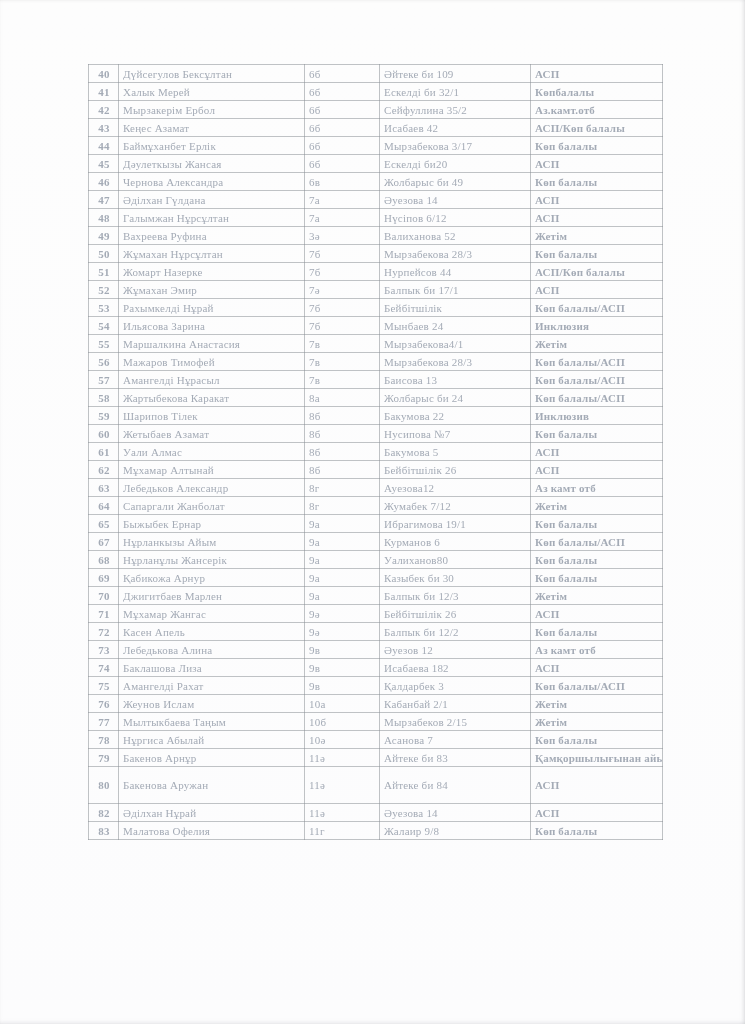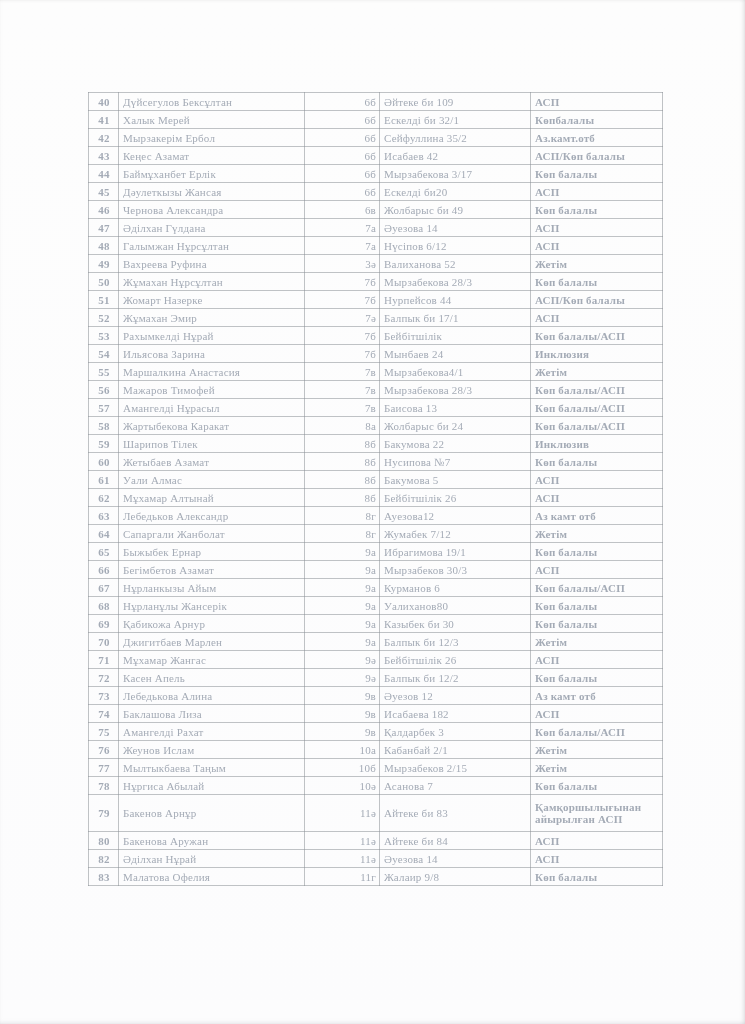--- a/index.html
+++ b/index.html
@@ -16,37 +16,37 @@
   }
   
   .page::after{
     content:"";position:absolute;inset:0;pointer-events:none;
     box-shadow:inset -3px 0 4px -2px rgba(160,163,168,.35),
                inset 0 -3px 4px -2px rgba(170,173,178,.25),
                inset 0 2px 3px -2px rgba(190,192,196,.25);
   }
   table.students{
     position:absolute;left:88px;top:64px;width:534px;
-    border-collapse:collapse;table-layout:fixed;margin-top:28px;
+    border-collapse:collapse;table-layout:fixed;
   }
   table.students td{
     border:1px solid rgba(140,145,152,.55);
     font-size:11px;
     line-height:12px;
     color:#a4abb6;
     padding:1px 3px 1px 4px;
     overflow:hidden;white-space:nowrap;
     letter-spacing:.2px;
   }
   table.students tr{height:18px;}
   table.students tr:nth-child(40){height:37px;}
   table.students tr:nth-child(40) td.col-category{white-space:normal;line-height:12px;}
   td.col-num{width:22px;text-align:center;color:#7e848d;font-weight:bold;font-size:11px;padding:1px 1px;}
   td.col-name{width:178px;}
-  td.col-class{width:67px;text-align:right;}
+  td.col-class{width:67px;text-align:left;}
   td.col-address{width:143px;}
   td.col-category{width:124px;font-size:10.5px;font-weight:bold;}
 </style>
 </head>
 <body>
 
 <div class="page">
   <table class="students">
     <tbody>
         <tr>
@@ -225,27 +225,20 @@
           <td class="col-category">Жетім</td>
         </tr>
         <tr>
           <td class="col-num">65</td>
           <td class="col-name">Быжыбек Ернар</td>
           <td class="col-class">9а</td>
           <td class="col-address">Ибрагимова 19/1</td>
           <td class="col-category">Көп балалы</td>
         </tr>
         <tr>
-          <td class="col-num">66</td>
-          <td class="col-name">Бегімбетов Азамат</td>
-          <td class="col-class">9а</td>
-          <td class="col-address">Мырзабеков 30/3</td>
-          <td class="col-category">АСП</td>
-        </tr>
-        <tr>
           <td class="col-num">67</td>
           <td class="col-name">Нұрланкызы Айым</td>
           <td class="col-class">9а</td>
           <td class="col-address">Курманов 6</td>
           <td class="col-category">Көп балалы/АСП</td>
         </tr>
         <tr>
           <td class="col-num">68</td>
           <td class="col-name">Нұрланұлы Жансерік</td>
           <td class="col-class">9а</td>

